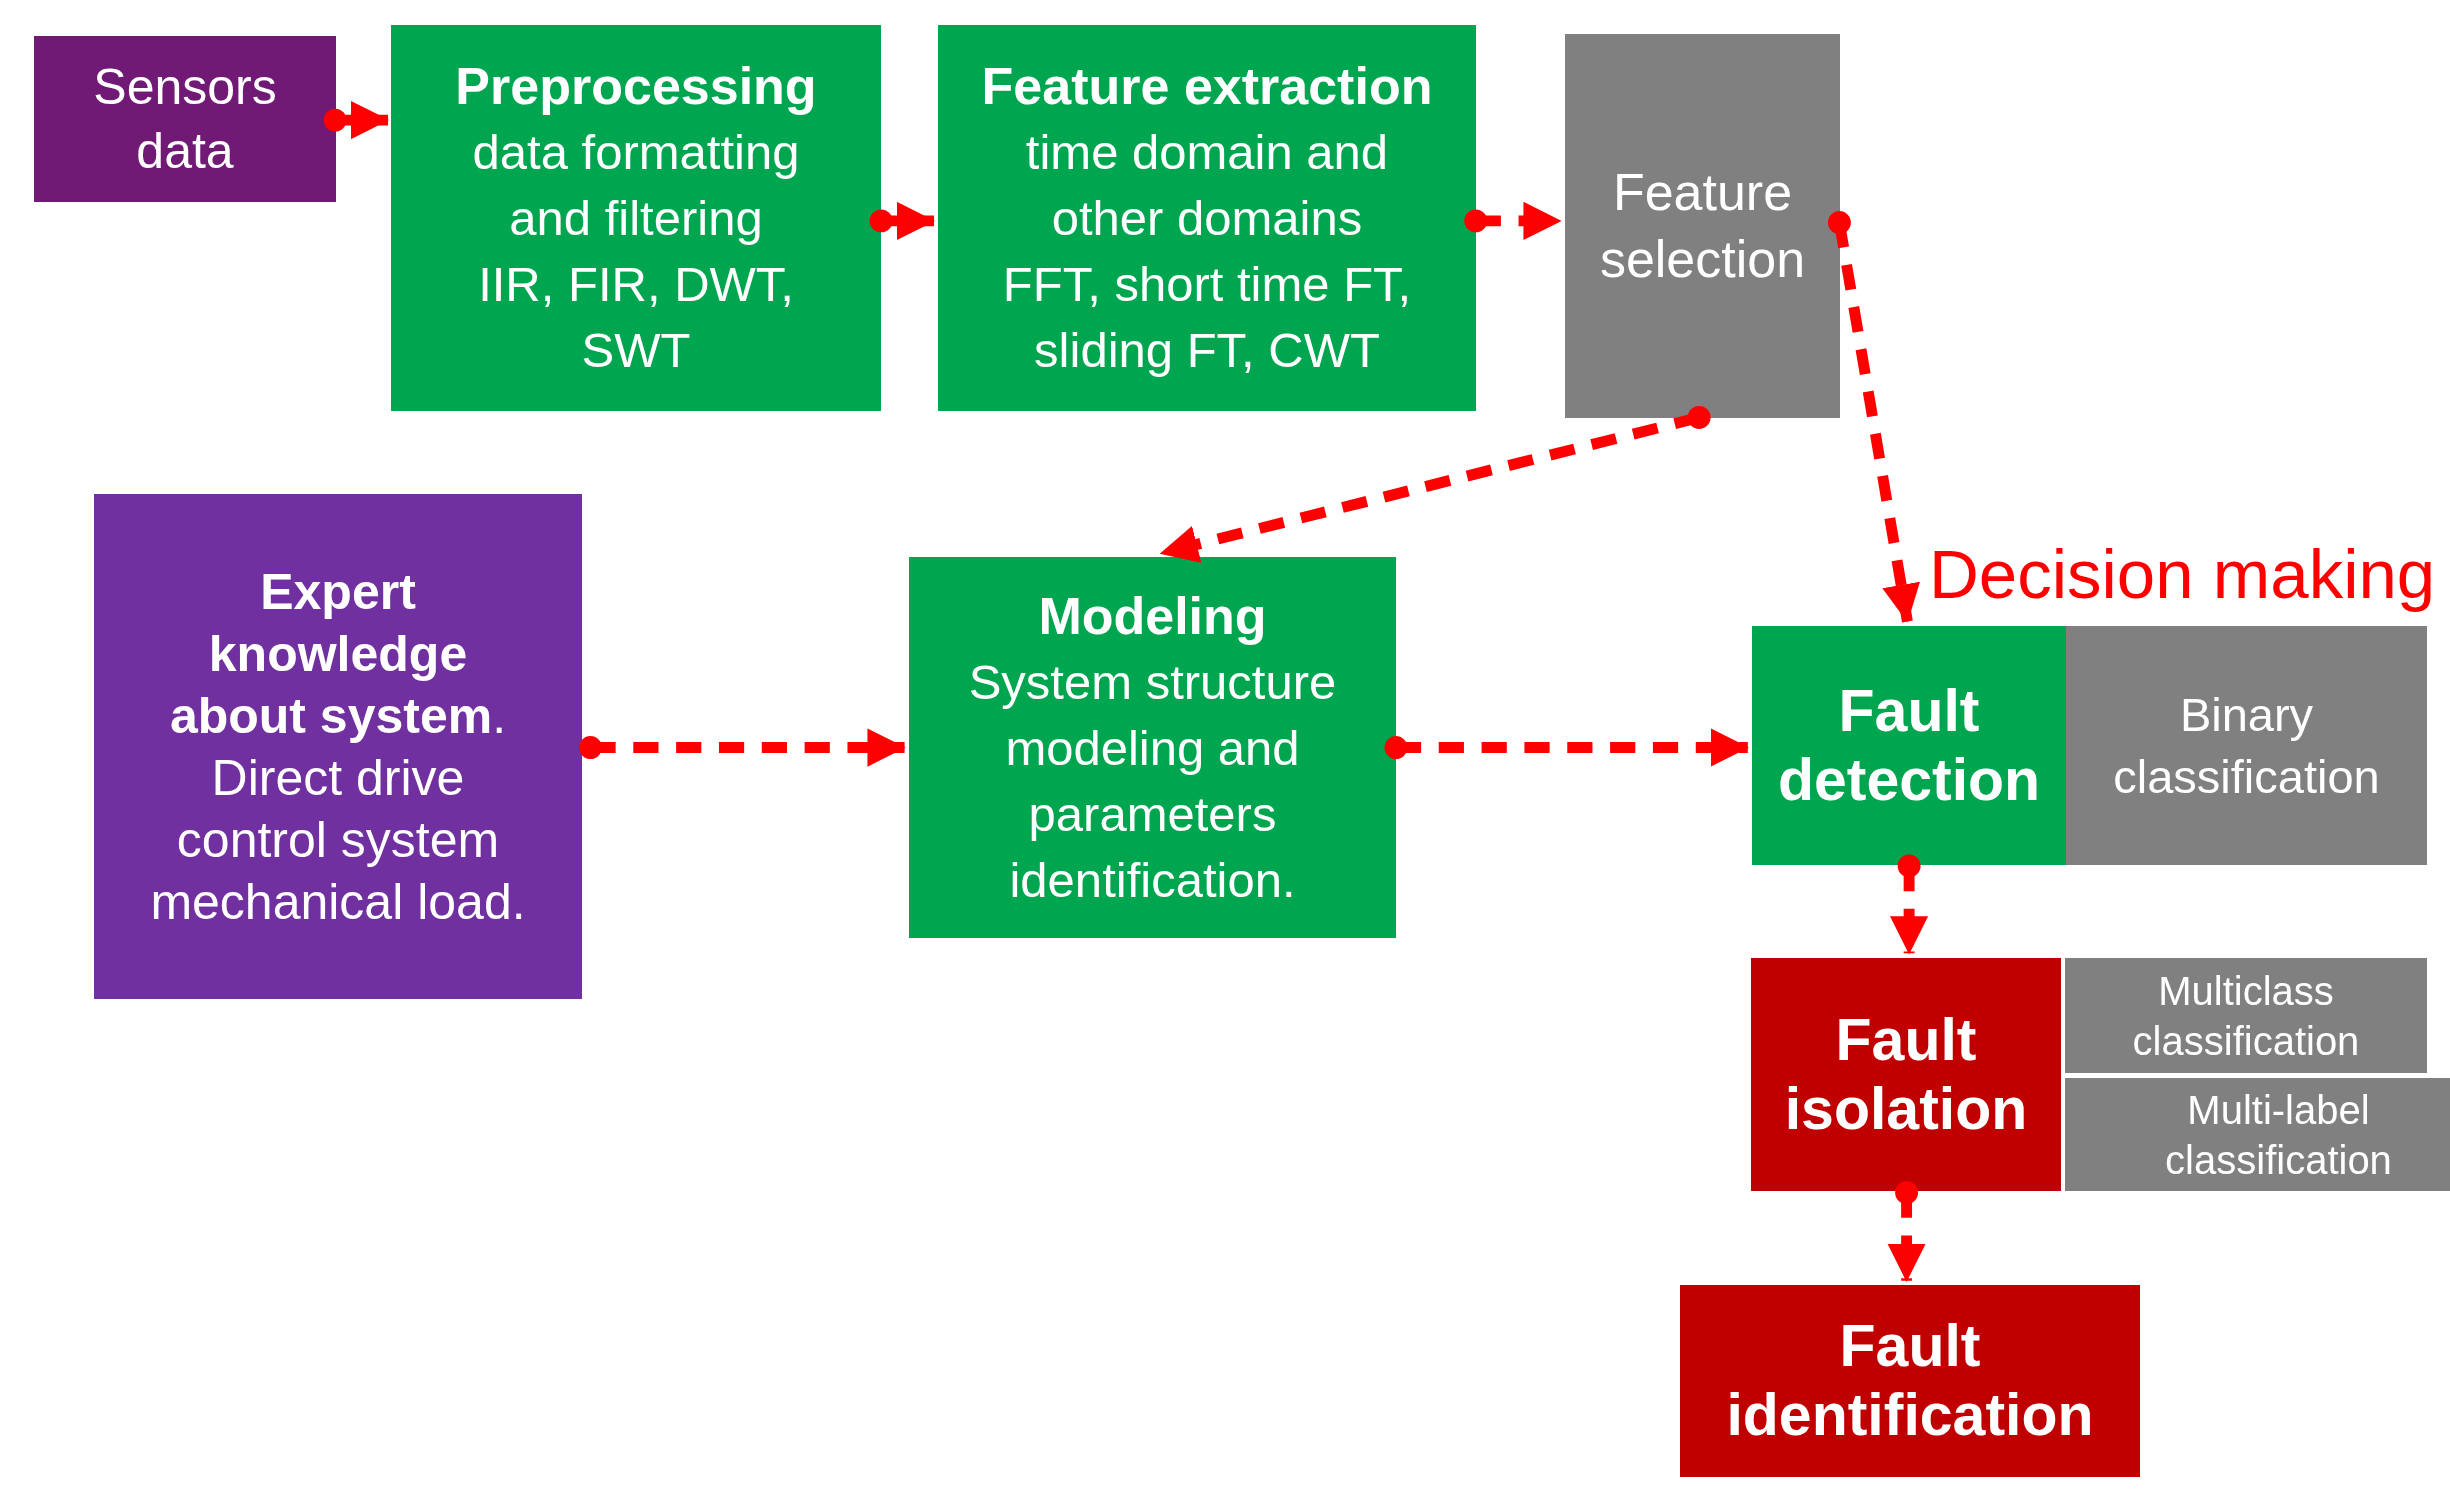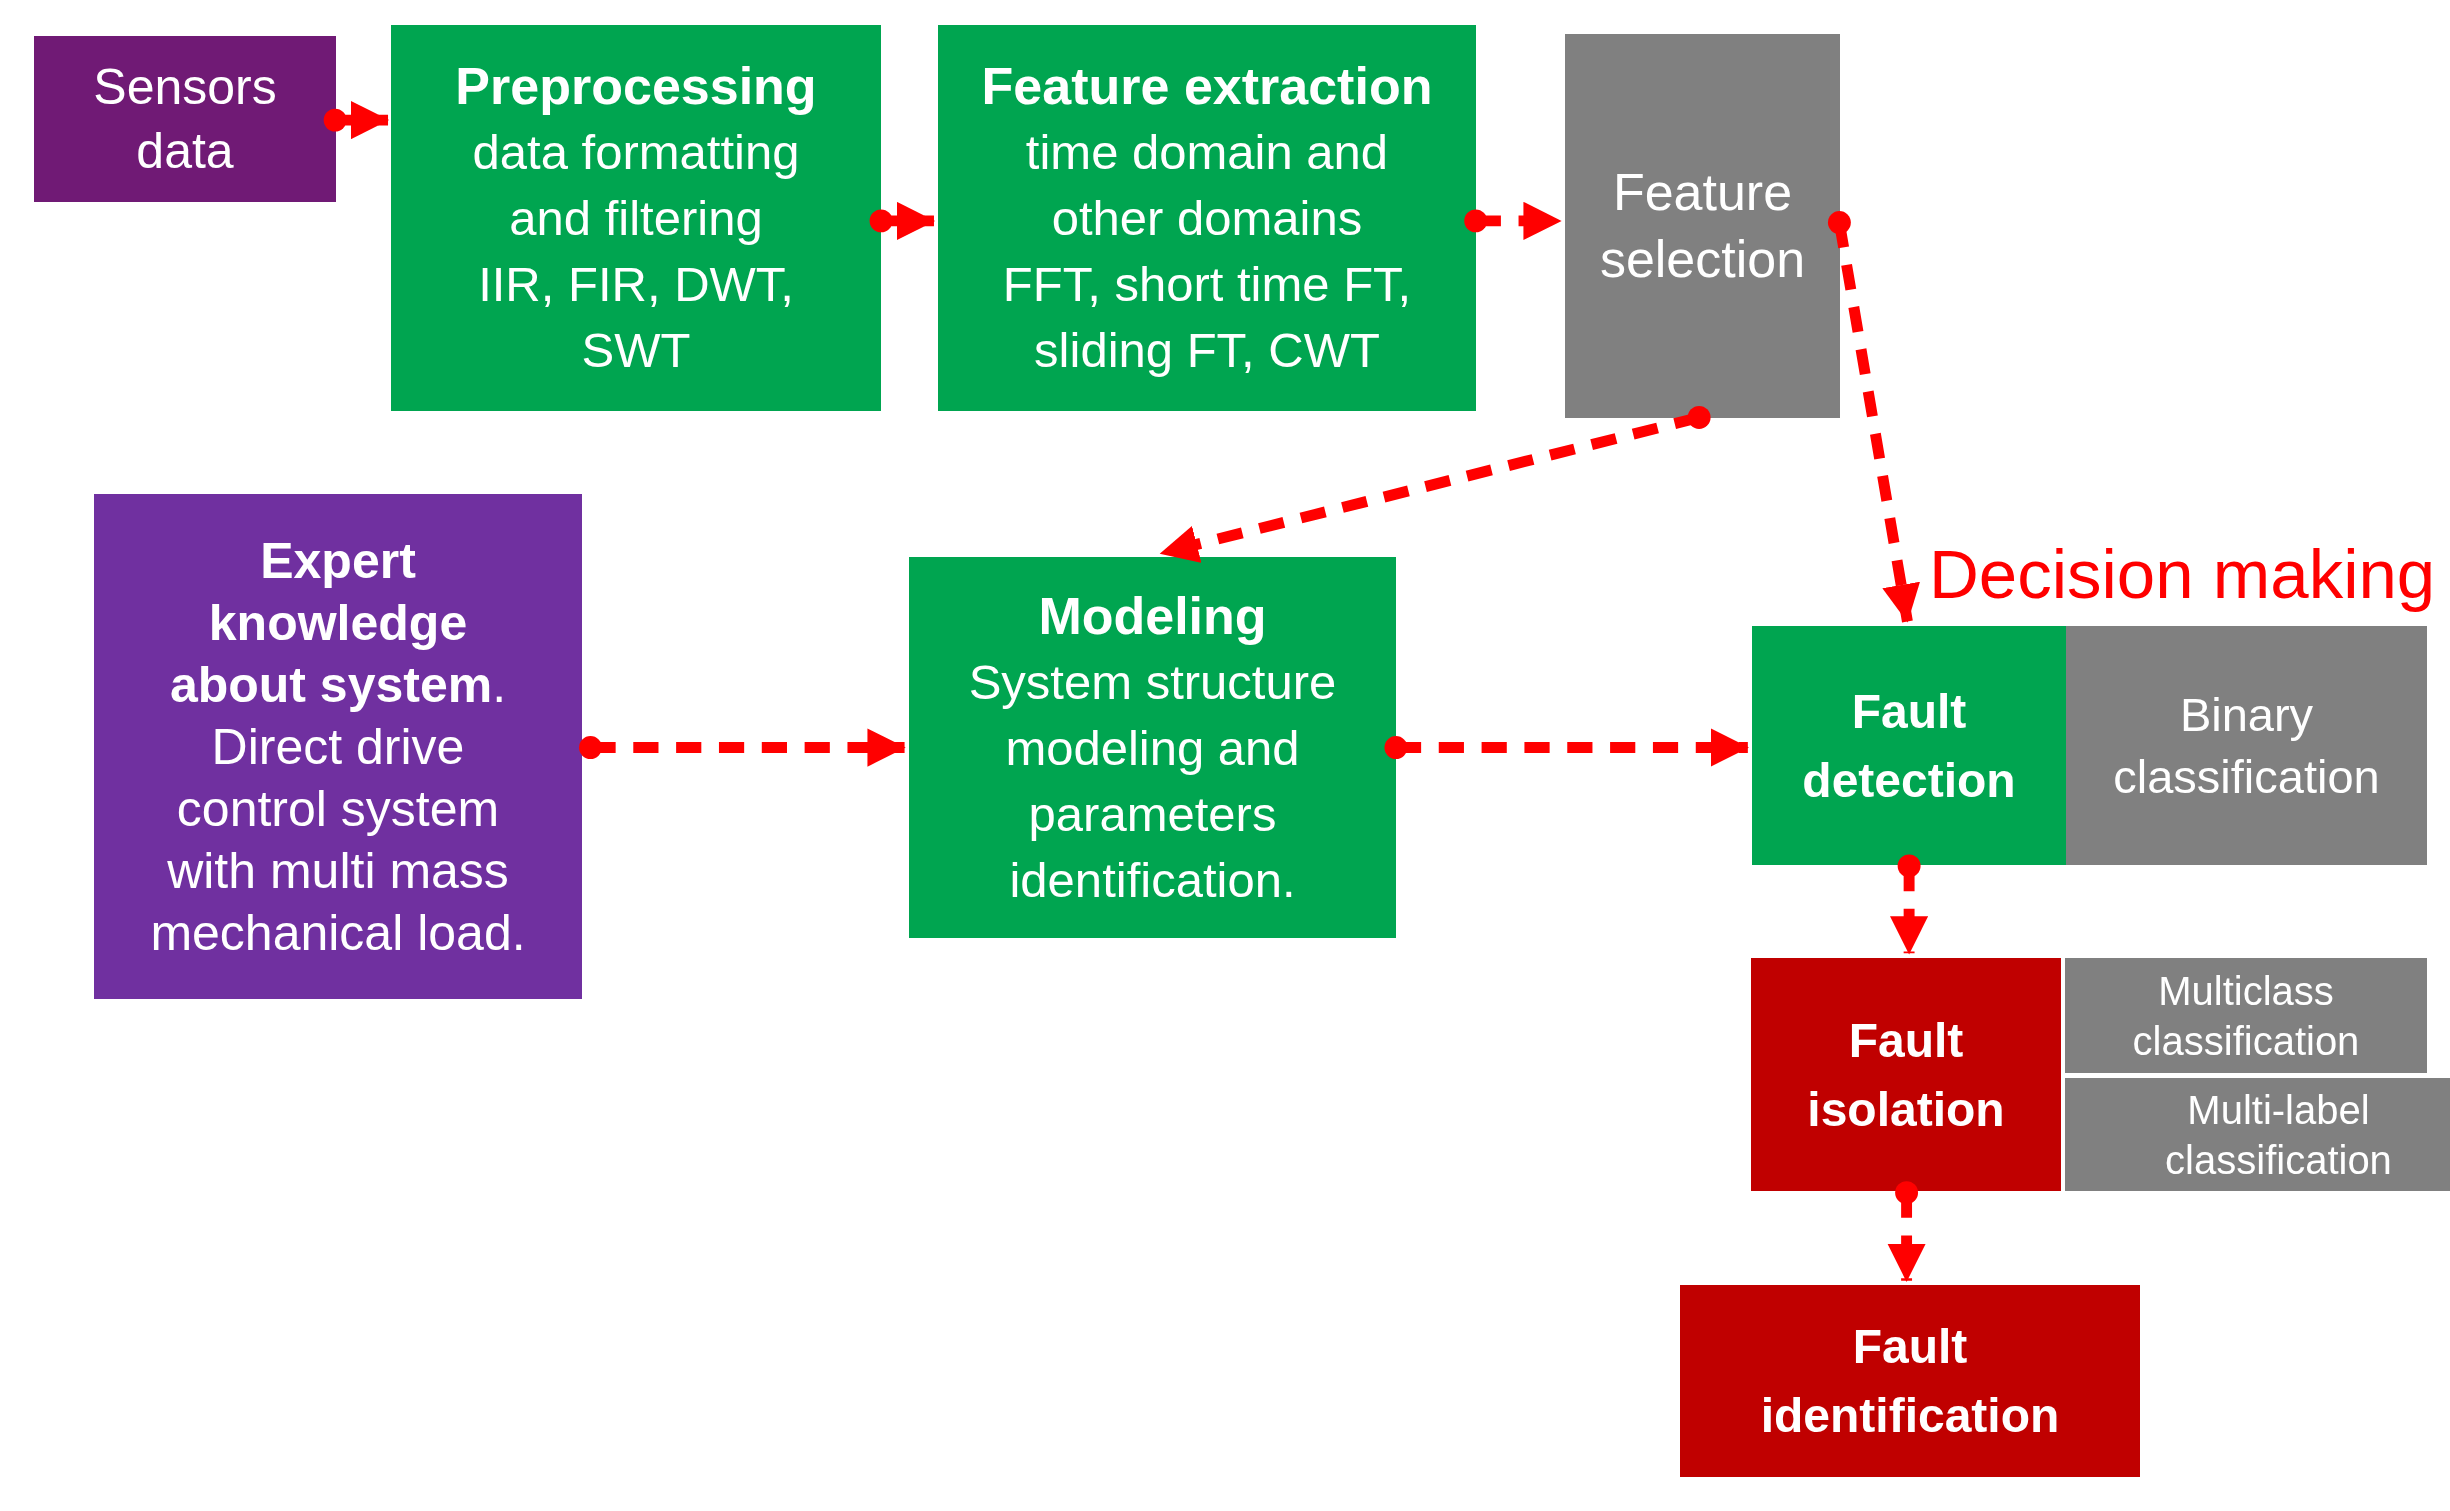--- a/index.html
+++ b/index.html
@@ -22,21 +22,21 @@
   .gray{background:#808080;}
   .purple{background:#7030A0;}
   .darkred{background:#C00000;}
   .ln{width:100%;}
   .bold{font-weight:700;}
   .fs60{font-size:50px;line-height:64px;}
   .fs-title{font-size:52px;line-height:66px;font-weight:700;}
   .fs-body{font-size:49px;line-height:66px;}
   .fs-sel{font-size:52px;line-height:67px;}
   .fs-exp{font-size:50px;line-height:62px;}
-  .fs-fault{font-size:48px;line-height:69px;font-weight:700;}
+  .fs-fault{font-size:59px;line-height:69px;font-weight:700;}
   .fs-bin{font-size:47px;line-height:62px;}
   .fs-multi{font-size:40px;line-height:50px;}
   .decision{
     position:absolute;
     color:#FF0000;
     font-size:69px;line-height:62px;
     white-space:nowrap;
   }
   .connector-layer{
     position:absolute;left:0;top:0;width:2450px;height:1511px;
@@ -73,21 +73,20 @@
     <div class="ln">Feature</div>
     <div class="ln">selection</div>
   </div>
 
   <div class="node purple fs-exp" style="left:94px;top:494px;width:488px;height:505px;">
     <div class="ln bold">Expert</div>
     <div class="ln bold">knowledge</div>
     <div class="ln"><span class="bold">about system</span><span>.</span></div>
     <div class="ln">Direct drive</div>
     <div class="ln">control system</div>
-    <div class="ln">with multi mass</div>
     <div class="ln">mechanical load.</div>
   </div>
 
   <div class="node green" style="left:909px;top:557px;width:487px;height:381px;">
     <div class="ln fs-title">Modeling</div>
     <div class="ln fs-body">System structure</div>
     <div class="ln fs-body">modeling and</div>
     <div class="ln fs-body">parameters</div>
     <div class="ln fs-body">identification.</div>
   </div>

